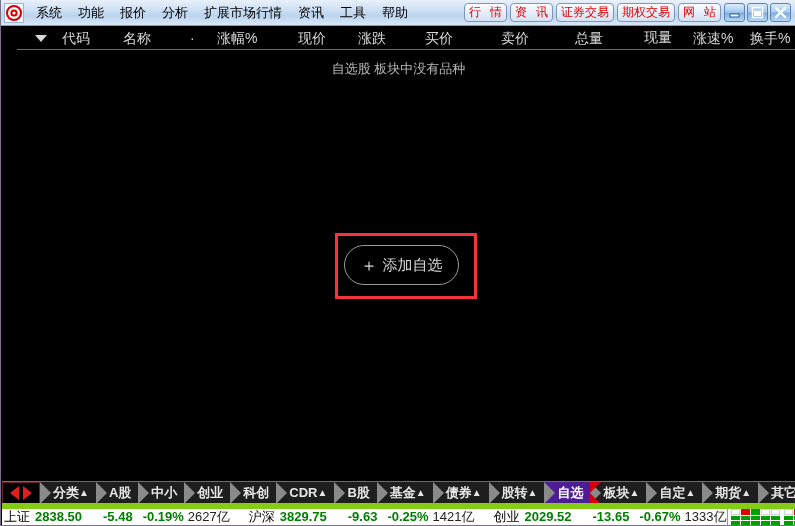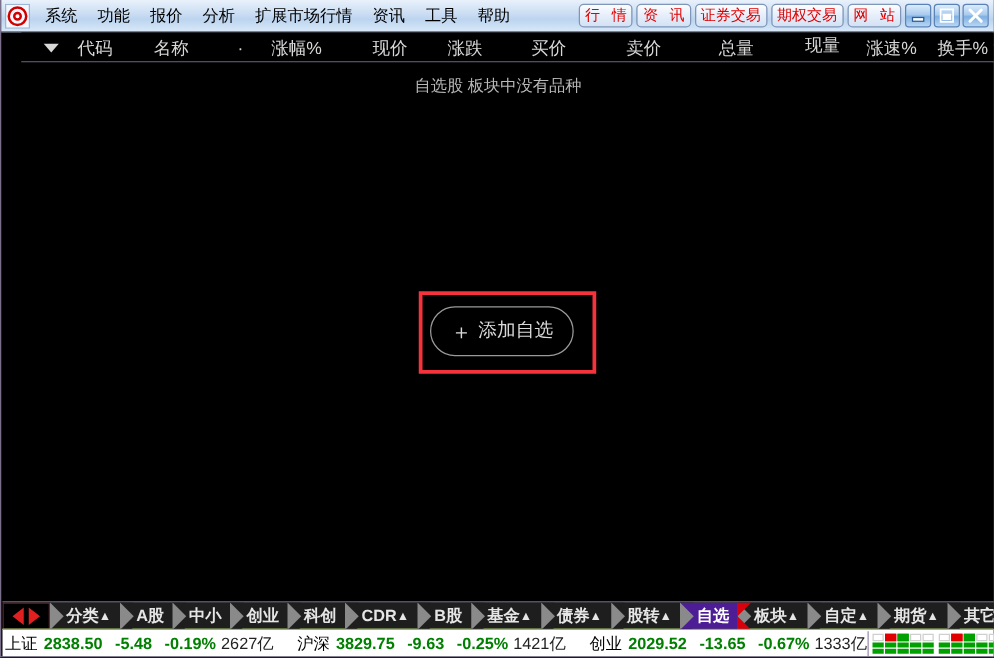--- a/index.html
+++ b/index.html
@@ -65,20 +65,21 @@
     line-height: 14px;
     padding: 2px 4px 3px 4px;
     margin-right: 3px;
     white-space: nowrap;
     letter-spacing: 0px;
     height: 19px;
     box-sizing: border-box;
     display: flex;
     align-items: center;
     justify-content: center;
+    font-family: Liberation Serif, serif;
   }
   .tool-btn.wide { letter-spacing: 3px; padding-right: 1px; padding-left: 4px;}
 
   .wbtn {
     width: 21px;
     height: 19px;
     margin-right: 2px;
     border: 1px solid #5b83b5;
     border-radius: 3px;
     background: linear-gradient(to bottom, #dcecfb 0%, #a9cbee 45%, #7fb0e2 55%, #b7d7f5 100%);
@@ -262,21 +263,21 @@
   }
 
   
   .statusbar {
     position: absolute;
     left: 1px;
     top: 503px;
     width: 793px;
     height: 22px;
     background: #ffffff;
-    border-top: 1px solid #84cc16;
+    border-top: 6px solid #84cc16;
     box-sizing: border-box;
     display: flex;
     align-items: center;
     font-size: 13px;
     line-height: 16px;
     overflow: hidden;
   }
   .idx-name {
     color: #000;
     font-size: 13px;
@@ -285,21 +286,21 @@
   }
   .idx-val {
     color: #008000;
     font-weight: bold;
     margin-left: 5px;
     white-space: nowrap;
   }
   .idx-chg {
     color: #008000;
     font-weight: bold;
-    margin-left: 10px;
+    margin-left: 21px;
     white-space: nowrap;
   }
   .idx-pct {
     color: #008000;
     font-weight: bold;
     margin-left: 10px;
     white-space: nowrap;
   }
   .idx-amt {
     color: #222;

